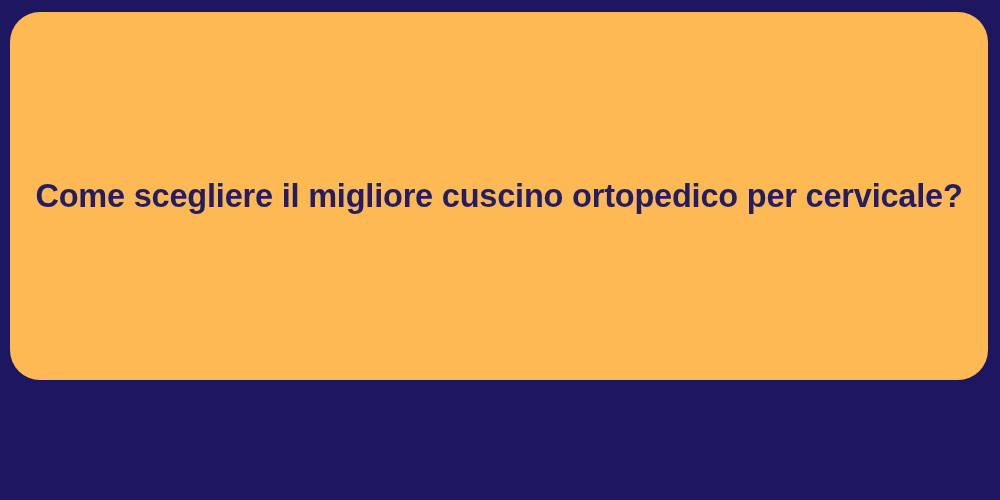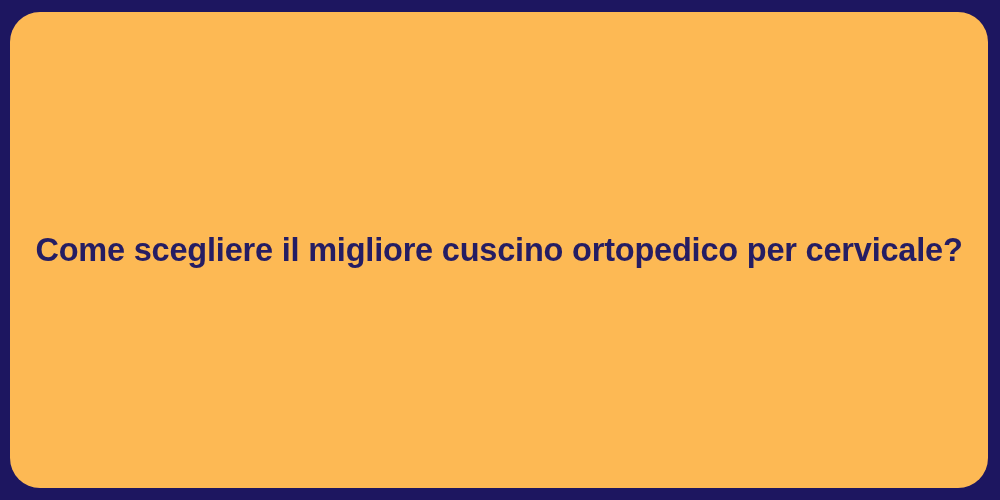--- a/index.html
+++ b/index.html
@@ -18,21 +18,21 @@
     width: 1000px;
     height: 500px;
     background: #1d1660;
     box-sizing: border-box;
   }
   #card-panel {
     position: absolute;
     left: 10px;
     top: 12px;
     width: 978px;
-    height: 476px;
+    height: 368px;
     background: #fdb954;
     border-radius: 30px;
     display: flex;
     align-items: center;
     justify-content: center;
     box-sizing: border-box;
     overflow: hidden;
   }
   #headline-wrap {
     width: 100%;

